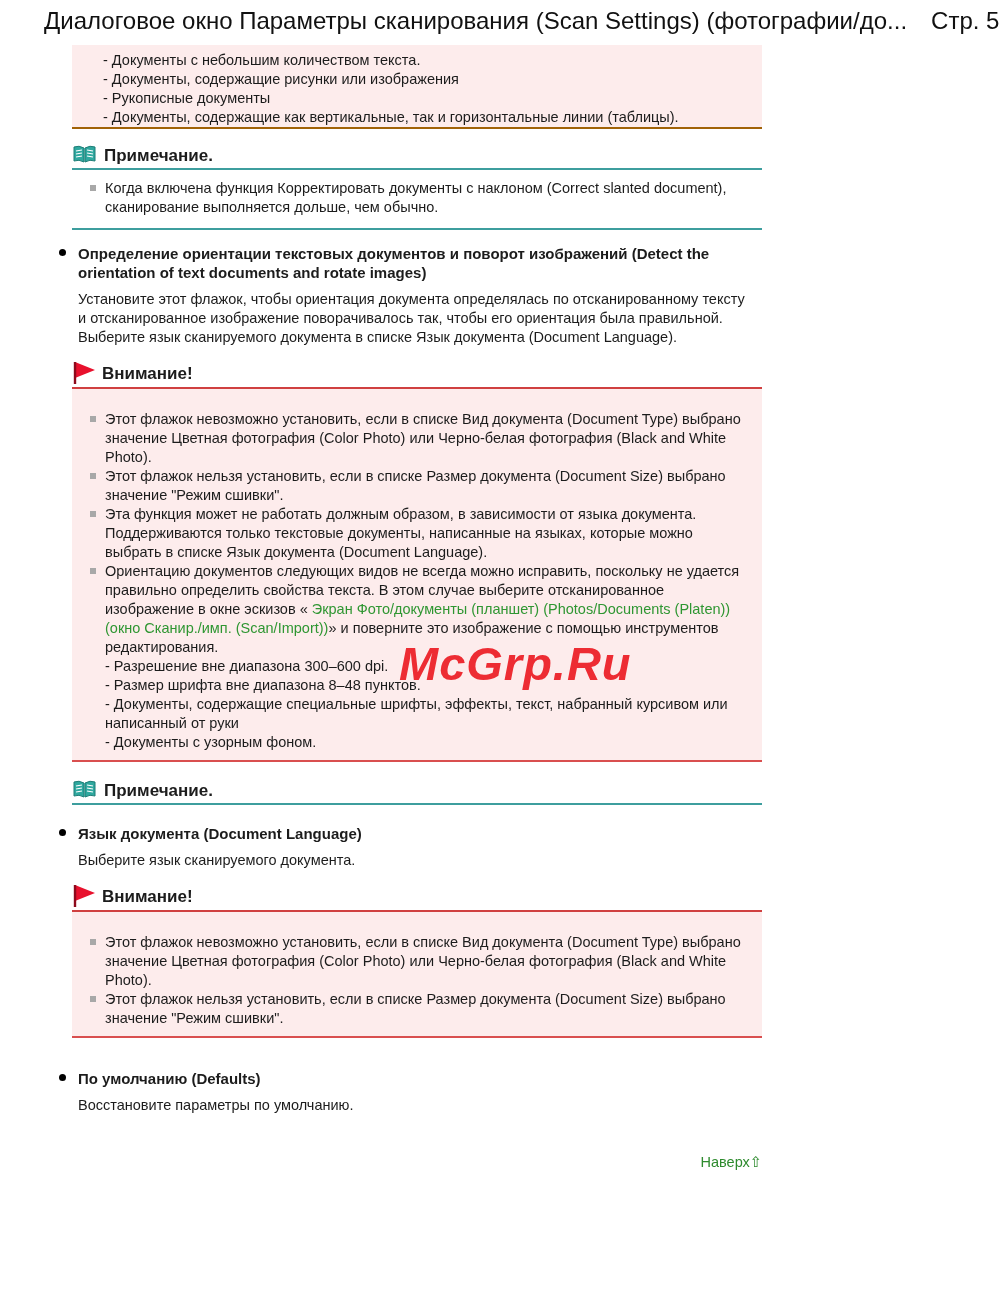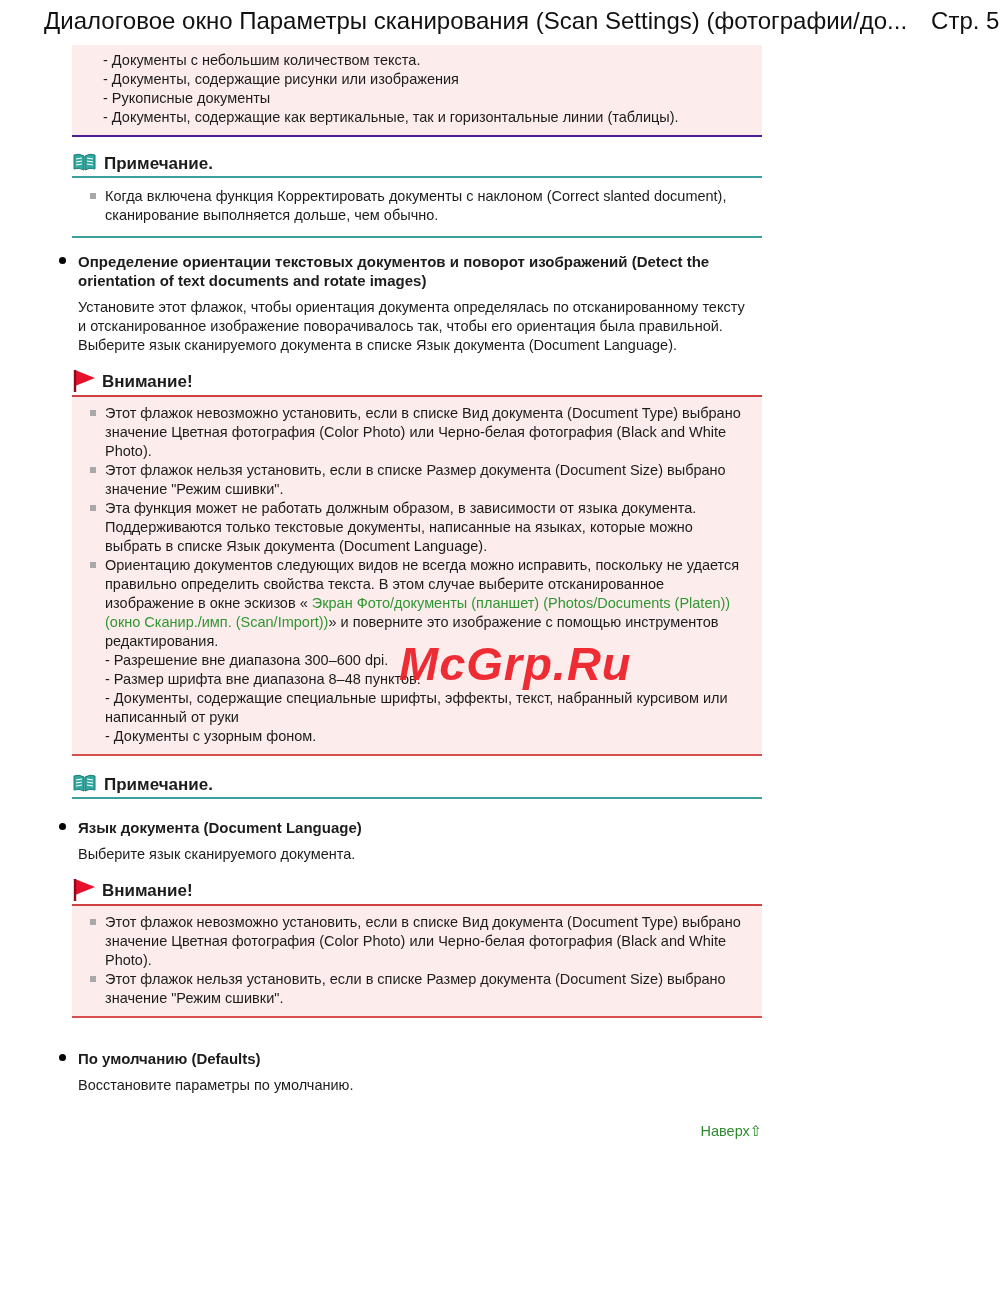--- a/index.html
+++ b/index.html
@@ -10,22 +10,22 @@
   }
   .header{
     display:flex;justify-content:space-between;align-items:baseline;
     padding:9px 44px 0 44px;font-size:24px;line-height:23px;color:#111;
   }
   .header .ttl{white-space:nowrap;}
   .header .pg{white-space:nowrap;margin-left:24px;}
   .col{margin-left:72px;width:690px;position:relative;}
   
   .pinkbox{
-    background:#fdecec;border-bottom:2px solid #4c1d95;
-    padding:6px 10px 8px 31px;
+    background:#fdecec;border-bottom:2px solid #a16207;
+    padding:6px 10px 0 31px;
   }
   .intro-box{margin-top:13px;}
   
   .note{margin-top:16px;}
   .note-head{
     display:flex;align-items:center;gap:7px;font-weight:bold;font-size:17px;
     border-bottom:2px solid #3d9e9e;padding-bottom:3px;
   }
   .note-body{border-bottom:2px solid #3d9e9e;padding:9px 8px 11px 0;}
   .li{position:relative;margin-left:33px;}
@@ -33,29 +33,29 @@
     position:absolute;left:-15px;top:6px;width:6px;height:6px;background:#a8a8a8;display:block;
   }
   
   .attn{margin-top:14px;}
   .attn-head{
     display:flex;align-items:center;gap:6px;font-weight:bold;font-size:17px;
     border-bottom:2px solid #d04040;padding-bottom:2px;
   }
   .attn-body{
     background:#fdecec;border-bottom:2px solid #d94f4f;
-    padding:7px 10px 8px 0;
+    padding:21px 10px 8px 0;
   }
   .dash{margin-left:33px;}
   
   .bullet-row{position:relative;margin:14px 0 0 78px;width:690px;font-weight:bold;font-size:15px;}
   .dot{position:absolute;left:-19px;top:5px;width:7px;height:7px;border-radius:50%;background:#000;}
   .para{margin:8px 0 0 78px;width:672px;}
   .greenlink{color:#2f9632;text-decoration:none;cursor:pointer;}
-  .topnav{width:690px;margin-left:72px;text-align:right;padding-right:14px;margin-top:27px;}
+  .topnav{width:690px;margin-left:72px;text-align:right;padding-right:14px;margin-top:38px;}
   .topnav a{color:#2e8b2e;text-decoration:none;cursor:pointer;}
   .watermark{
     position:absolute;left:399px;top:654px;z-index:5;
     font-family:"Liberation Sans","DejaVu Sans",sans-serif;
     font-style:italic;font-weight:bold;font-size:47px;letter-spacing:1px;
     color:#ec1c24;opacity:0.92;pointer-events:none;
   }
   .iconwrap{flex:0 0 auto;display:inline-flex;}
 </style>
 </head>

